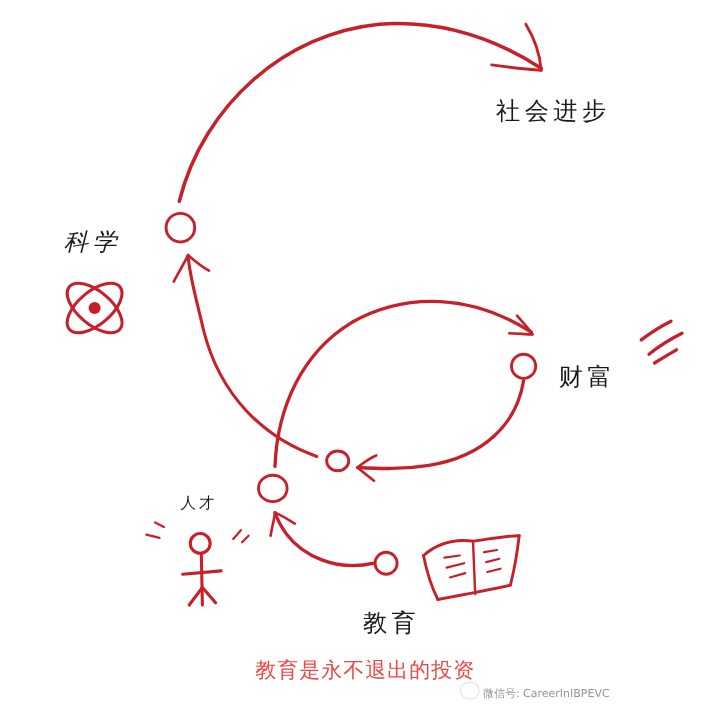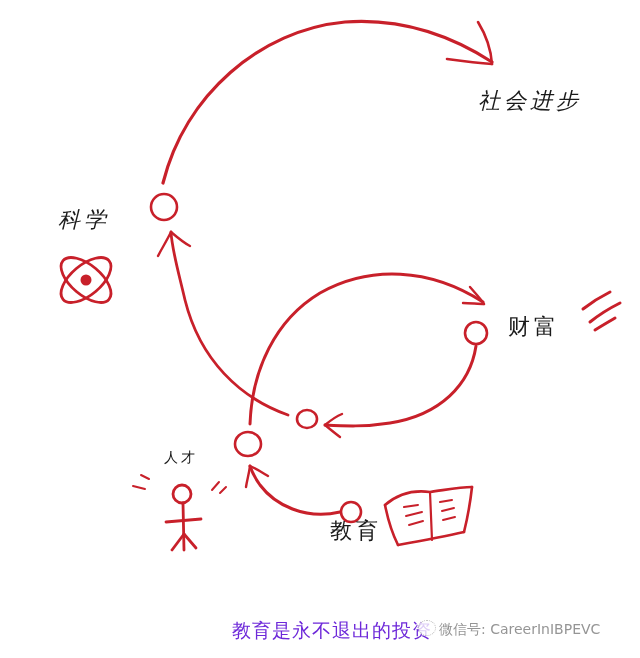--- a/index.html
+++ b/index.html
@@ -9,32 +9,32 @@
       position: absolute;
       font-family: "DejaVu Sans", sans-serif;
       color: #1a1a1a;
       font-size: 22px;
       letter-spacing: 4px;
       white-space: nowrap;
       font-weight: normal;
     }
     .caption {
       position: absolute;
-      left: 232px; top: 618px;
+      left: 232px; top: 596px;
       font-family: Liberation Sans, sans-serif;
       font-size: 19px;
-      color: #6d28d9;
+      color: #ef4444;
       letter-spacing: 1px;
       white-space: nowrap;
     }
     .watermark {
       position: absolute;
       left: 418px; top: 620px;
       font-family: "DejaVu Sans", sans-serif;
-      font-size: 14px;
+      font-size: 10px;
       color: #8a8a8a;
       white-space: nowrap;
       opacity: 0.9;
     }
     .wm-icon {
       display: inline-block;
       width: 16px; height: 14px;
       border: 1px dotted #b5b5b5;
       border-radius: 50%;
       vertical-align: -2px;
@@ -126,23 +126,23 @@
         <path d="M406 516 L 422 512"></path>
         <path d="M409 525 L 423 521"></path>
         <path d="M440 502 L 452 500"></path>
         <path d="M442 511 L 454 508"></path>
         <path d="M443 520 L 455 517"></path>
       </g>
     </g>
   </g>
 </svg>
 
-<div class="lbl" style="left:478px; top:86px;font-style:italic;">社会进步</div>
+<div class="lbl" style="left:451px; top:86px;">社会进步</div>
 <div class="lbl" style="left:58px; top:205px;font-style:italic;">科学</div>
-<div class="lbl" style="left:508px; top:312px;">财富</div>
+<div class="lbl" style="left:508px; top:328px;">财富</div>
 <div class="lbl" style="left:164px; top:449px; font-size:14px; letter-spacing:3px;">人才</div>
-<div class="lbl" style="left:330px; top:516px;">教育</div>
+<div class="lbl" style="left:330px; top:552px;">教育</div>
 
 <div class="caption">教育是永不退出的投资</div>
 
 <div class="watermark">
   <span class="wm-icon"></span><span>微信号: CareerInIBPEVC</span>
 </div>
 
 </body></html>

